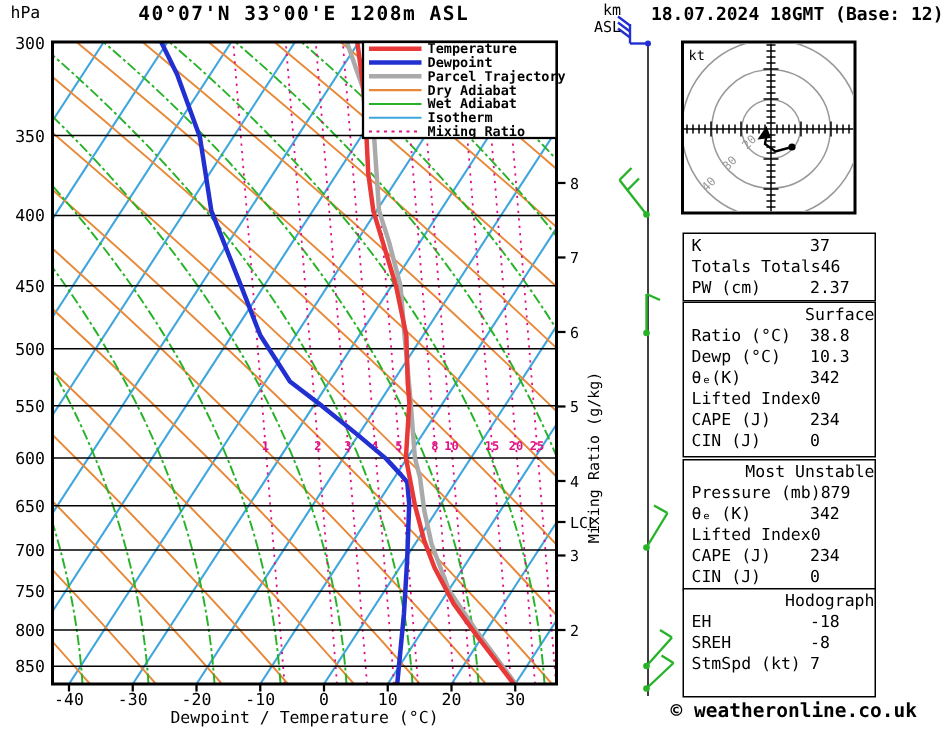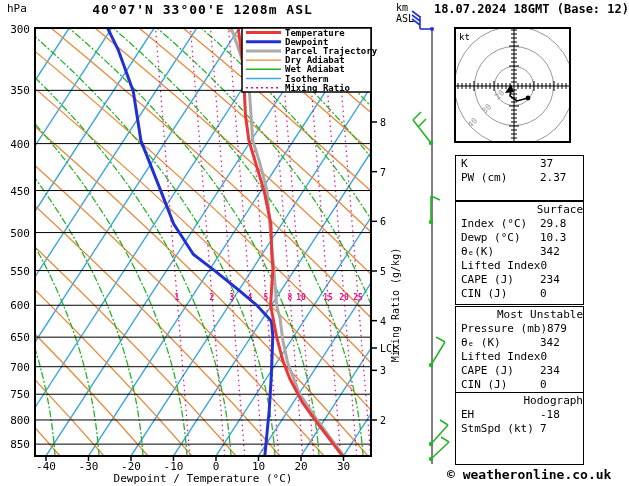--- a/index.html
+++ b/index.html
@@ -3,21 +3,21 @@
 <meta charset="utf-8">
 <style>
   html,body{margin:0;padding:0;}
   body{width:629px;height:486px;position:relative;background:#fff;
        font-family:"DejaVu Sans Mono",monospace;color:#000;overflow:hidden;}
   #chart-svg{position:absolute;left:0;top:0;}
   .abs{position:absolute;}
   .station-title{left:30px;top:2px;width:345px;text-align:center;font-weight:bold;font-size:13px;letter-spacing:1px;white-space:nowrap;}
   .datetime-title{left:403px;top:2px;width:226px;text-align:right;font-weight:bold;font-size:12px;white-space:nowrap;}
   .hpa-label{left:7px;top:2px;font-size:11px;}
-  .km-label{left:396px;top:2px;font-size:10px;line-height:11px;text-align:left;}
+  .km-label{left:396px;top:2px;font-size:10px;line-height:11px;text-align:right;}
   .panel-box{position:absolute;left:455px;width:129px;border:1px solid #000;background:#fff;font-size:11px;box-sizing:border-box;padding:1px 0;}
   .panel-head{text-align:right;height:14px;line-height:14px;font-size:11px;}
   .panel-row{display:flex;padding:0 5px;height:14px;line-height:14px;}
   .panel-row .lab{flex:1;white-space:nowrap;}
   .panel-row .val{width:38px;text-align:left;}
   .copyright{left:447px;top:467px;width:142px;text-align:center;font-weight:bold;font-size:13px;white-space:nowrap;}
 </style>
 </head>
 <body>
 
@@ -300,29 +300,33 @@
   <div>km</div>
   <div>ASL</div>
 </div>
 <div id="panel-tables">
     <div class="panel-box" style="top: 155px; min-height: 46px;">
       <div class="panel-row">
         <span class="lab">K</span>
         <span class="val">37</span>
       </div>
       <div class="panel-row">
+        <span class="lab">Totals Totals</span>
+        <span class="val">46</span>
+      </div>
+      <div class="panel-row">
         <span class="lab">PW (cm)</span>
         <span class="val">2.37</span>
       </div>
     </div>
     <div class="panel-box" style="top: 201px; min-height: 104px;">
       <div class="panel-head">Surface</div>
       <div class="panel-row">
-        <span class="lab">Index (°C)</span>
-        <span class="val">29.8</span>
+        <span class="lab">Ratio (°C)</span>
+        <span class="val">38.8</span>
       </div>
       <div class="panel-row">
         <span class="lab">Dewp (°C)</span>
         <span class="val">10.3</span>
       </div>
       <div class="panel-row">
         <span class="lab">θₑ(K)</span>
         <span class="val">342</span>
       </div>
       <div class="panel-row">
@@ -359,20 +363,24 @@
       <div class="panel-row">
         <span class="lab">CIN (J)</span>
         <span class="val">0</span>
       </div>
     </div>
     <div class="panel-box" style="top: 392px; min-height: 73px;">
       <div class="panel-head">Hodograph</div>
       <div class="panel-row">
         <span class="lab">EH</span>
         <span class="val">-18</span>
+      </div>
+      <div class="panel-row">
+        <span class="lab">SREH</span>
+        <span class="val">-8</span>
       </div>
       <div class="panel-row">
         <span class="lab">StmSpd (kt)</span>
         <span class="val">7</span>
       </div>
     </div>
   </div>
 <div class="abs copyright">© weatheronline.co.uk</div>
 
 </body></html>

